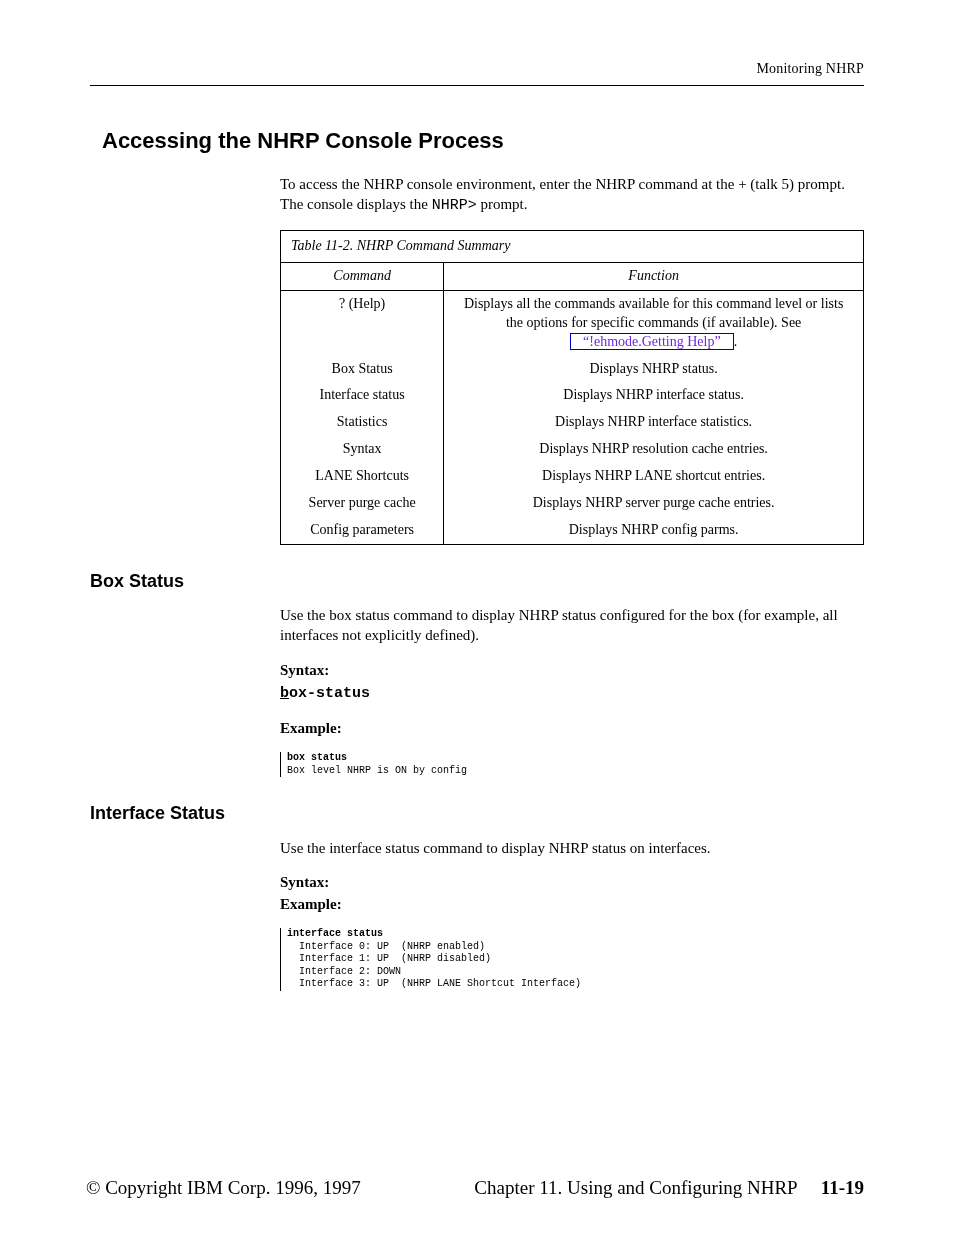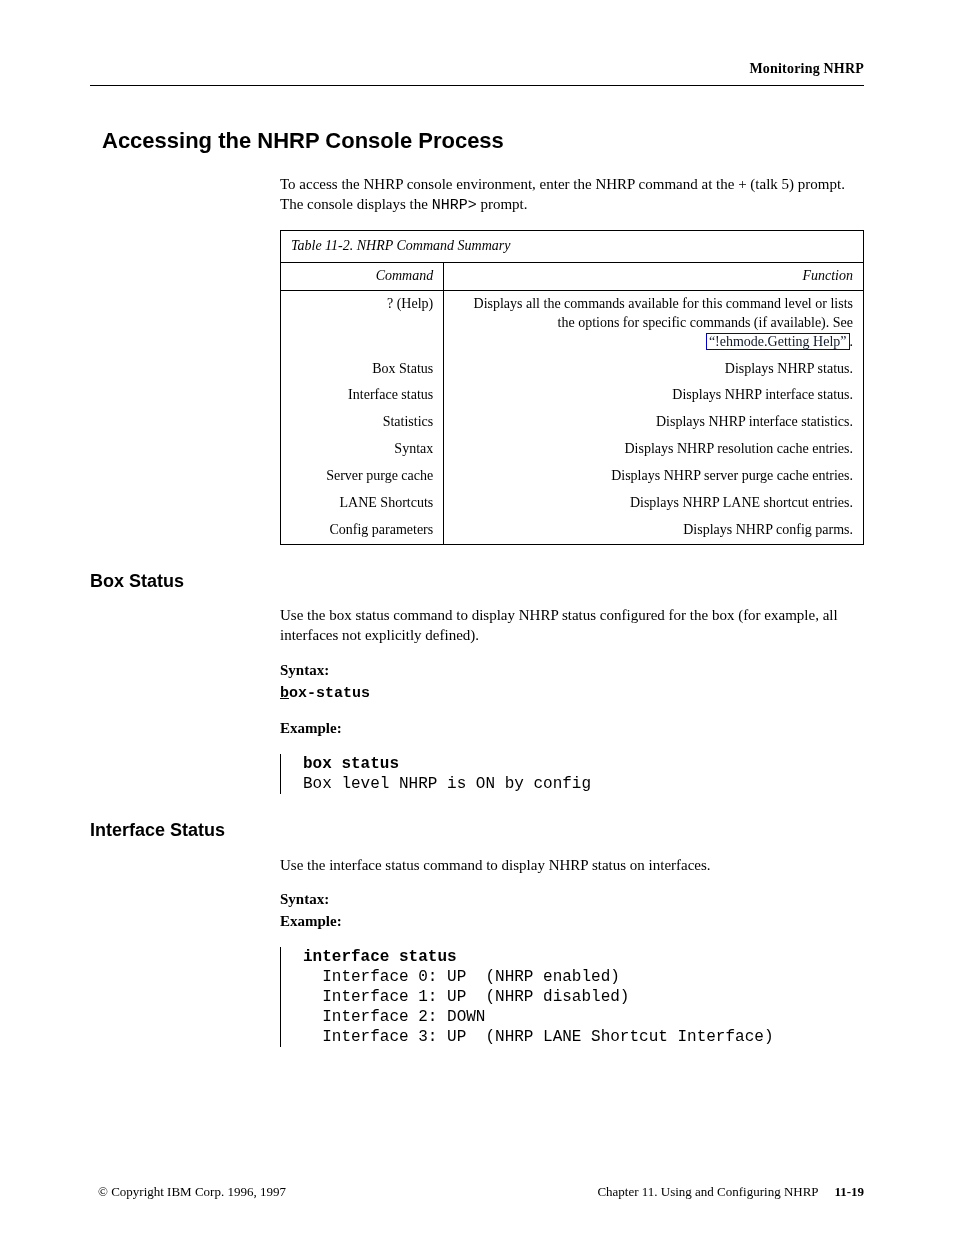--- a/index.html
+++ b/index.html
@@ -13,21 +13,21 @@
   }
   .page {
     width: 954px;
     min-height: 1235px;
     box-sizing: border-box;
     padding: 60px 90px 40px 90px;
     position: relative;
   }
   .running-head {
     text-align: right;
-    font-weight: 700;
+    font-weight: 400;
     font-size: 14px;
     margin-bottom: 6px;
     letter-spacing: 0.2px;
   }
   .rule {
     border: 0;
     border-top: 1.6px solid #000;
     margin: 0 0 40px 0;
   }
   .h1 {
@@ -42,36 +42,36 @@
     font-size: 18px;
     margin: 24px 0 12px 0;
   }
   .indent {
     margin-left: 190px;
   }
   p { margin: 0 0 14px 0; }
   .mono { font-family: "Courier New", Courier, monospace; }
   .mono-bold { font-family: "Courier New", Courier, monospace; font-weight: 700; }
   a.xref-boxed {
-    color: #0f172a;
+    color: #6d28d9;
     text-decoration: none;
     border: 1px solid #0000cc;
-    padding: 0 2px;
+    padding: 0 12px;
     background: #fff;
   }
   
   table.cmd-summary {
     border-collapse: collapse;
     width: 100%;
     margin: 8px 13px 24px 0;
     font-family: "Times New Roman", Times, serif;
     font-size: 14px;
   }
   table.cmd-summary th, table.cmd-summary td {
-    text-align: right;
+    text-align: center;
     vertical-align: top;
     padding: 4px 10px;
   }
   table.cmd-summary caption {
     text-align: left;
     padding: 6px 10px;
     font-style: italic;
     border: 1.5px solid #000;
     border-bottom: 1px solid #000;
   }
@@ -86,39 +86,39 @@
     border-left: 1.5px solid #000;
     border-right: 1.5px solid #000;
   }
   table.cmd-summary tbody tr:last-child td {
     border-bottom: 1.5px solid #000;
   }
   
   .footer {
     position: absolute;
     bottom: 34px;
-    left: 98px;
+    left: 86px;
     right: 90px;
     display: flex;
     justify-content: space-between;
-    font-size: 13px;
+    font-size: 19px;
   }
   .footer .copyright { }
   .footer .chapter { }
   .footer .pageno { font-weight: 700; }
   
   .example {
     border-left: 1px solid #000;
     margin: 4px 0 14px 0;
     padding-left: 6px;
   }
   .example pre {
-    margin: 16px;
+    margin: 0;
     font-family: "Courier New", Courier, monospace;
-    font-size: 16px;
+    font-size: 10px;
     line-height: 1.25;
   }
   .example pre b { font-weight: 700; }
   .syntax { margin: 14px 0 2px 0; font-weight: 700; }
 </style>
 </head>
 <body>
 
 <div class="page">
 
@@ -164,26 +164,26 @@
         </tr>
         <tr>
           <td>Statistics</td>
           <td>Displays NHRP interface statistics.</td>
         </tr>
         <tr>
           <td>Syntax</td>
           <td>Displays NHRP resolution cache entries.</td>
         </tr>
         <tr>
+          <td>LANE Shortcuts</td>
+          <td>Displays NHRP LANE shortcut entries.</td>
+        </tr>
+        <tr>
           <td>Server purge cache</td>
           <td>Displays NHRP server purge cache entries.</td>
-        </tr>
-        <tr>
-          <td>LANE Shortcuts</td>
-          <td>Displays NHRP LANE shortcut entries.</td>
         </tr>
         <tr>
           <td>Config parameters</td>
           <td>Displays NHRP config parms.</td>
         </tr>
       </tbody>
     </table>
   </div>
 
   <h2 class="h2">Box Status</h2>

